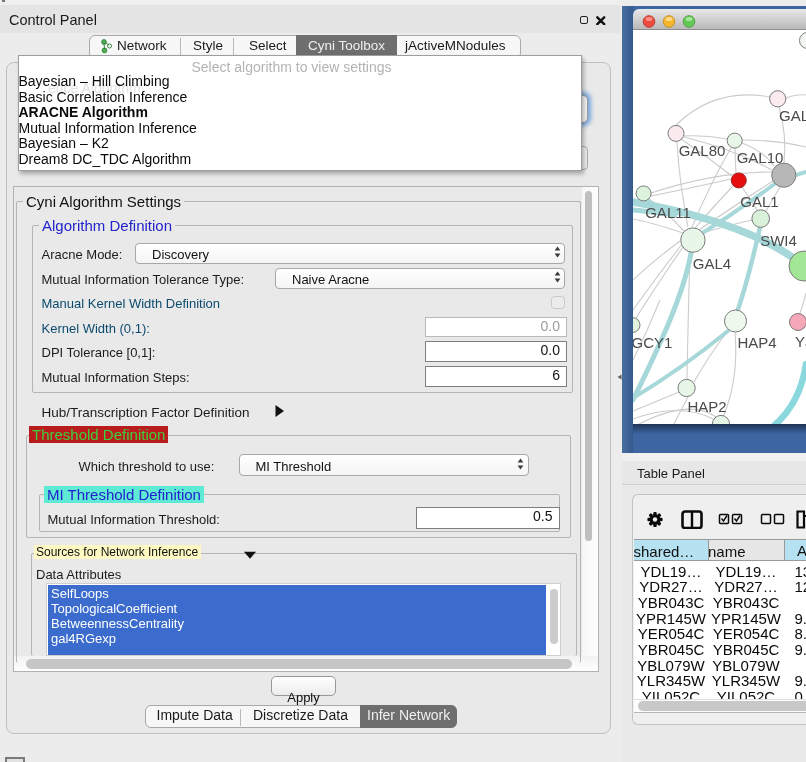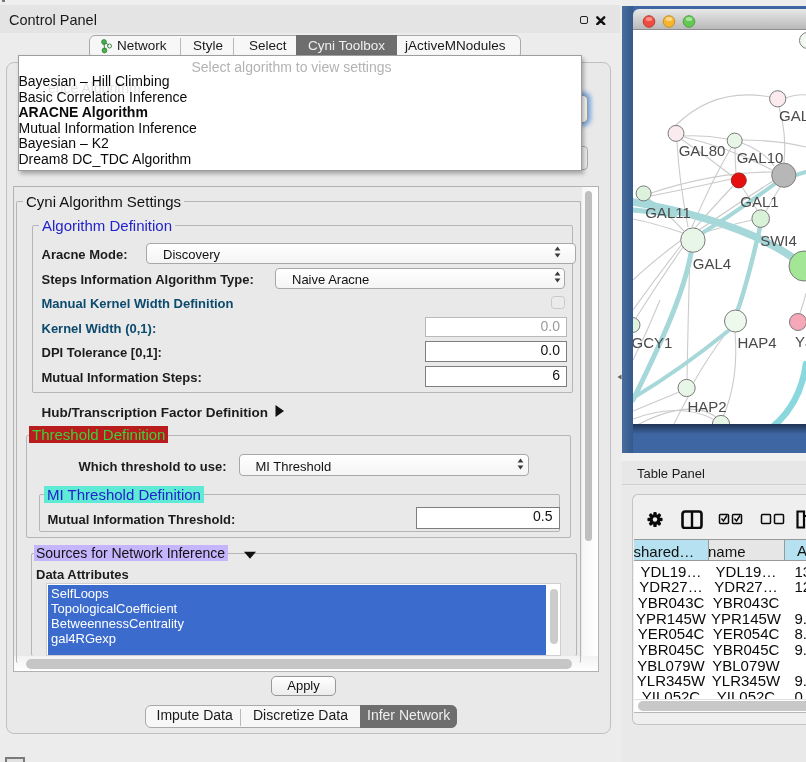--- a/index.html
+++ b/index.html
@@ -1,19 +1,19 @@
 <!DOCTYPE html>
 <html><head>
 <meta charset="utf-8">
 <style>
 *{margin:0;padding:0;box-sizing:border-box}
 html,body{width:806px;height:762px;overflow:hidden}
 body{position:relative;font-family:"Liberation Sans",sans-serif;background:#ececec;color:#111}
 .ab{position:absolute}
-.lbl{font-size:13px;font-weight:bold;color:#1c1c1c;white-space:nowrap}
+.lbl{font-size:13px;font-weight:normal;color:#1c1c1c;white-space:nowrap}
 .dis{color:#0c4a6e}
 .combo{background:linear-gradient(#ffffff,#f4f4f4);border:1px solid #a8a8a8;border-radius:4px;font-size:13px;color:#111}
 .combo .tx{position:absolute;left:16px;top:3.5px;white-space:nowrap}
 .inp{background:#fff;border:1px solid #7e7e7e;font-size:14px;text-align:right;padding-right:6px;color:#111}
 .grp{border:1px solid #b5b5b5;border-radius:2px}
 .tabtx{font-size:13.5px;color:#1a1a1a;position:absolute;top:3.5px;white-space:nowrap}
 </style>
 </head>
 <body>
 
@@ -57,28 +57,28 @@
 <div class="ab" style="left:14px;top:656px;width:584px;height:14.5px;background:linear-gradient(#f2f2f2,#ffffff)"></div>
 <div class="ab" style="left:26px;top:658.5px;width:546px;height:10px;background:#c6c6c6;border-radius:5px"></div>
 
 <div class="ab grp" style="left:15.5px;top:201px;width:565px;height:462px;border-bottom:none"></div>
 <div class="ab" style="left:23px;top:192.5px;background:#e9e9e9;padding:0 3px;font-size:15px;white-space:nowrap">Cyni Algorithm Settings</div>
 
 <div class="ab grp" style="left:32px;top:225px;width:541px;height:168px"></div>
 <div class="ab" style="left:39px;top:216.5px;background:#e9e9e9;padding:0 3px;font-size:15px;color:#2222cc;white-space:nowrap">Algorithm Definition</div>
 
 <div class="ab lbl" style="left:41.5px;top:247px">Aracne Mode:</div>
-<div class="ab combo" style="left:146px;top:242.5px;width:430px;height:21.5px">
+<div class="ab combo" style="left:135px;top:242.5px;width:430px;height:21.5px">
     <span class="tx">Discovery</span>
   </div>
 <svg class="ab" style="left:554px;top:245.5px" width="7" height="12" viewBox="0 0 7 12">
     <path d="M3.5 0.5 L6.4 4.4 L0.6 4.4 Z" fill="#3a3a3a"></path>
     <path d="M3.5 11.5 L0.6 7.6 L6.4 7.6 Z" fill="#3a3a3a"></path>
   </svg>
-<div class="ab lbl" style="left:41.5px;top:272px">Steps Information Algorithm Type:</div>
+<div class="ab lbl" style="left:41.5px;top:272px">Mutual Information Tolerance Type:</div>
 <div class="ab combo" style="left:275px;top:267.5px;width:290px;height:21.5px">
     <span class="tx">Naive Aracne</span>
   </div>
 <svg class="ab" style="left:554px;top:270.5px" width="7" height="12" viewBox="0 0 7 12">
     <path d="M3.5 0.5 L6.4 4.4 L0.6 4.4 Z" fill="#3a3a3a"></path>
     <path d="M3.5 11.5 L0.6 7.6 L6.4 7.6 Z" fill="#3a3a3a"></path>
   </svg>
 <div class="ab lbl dis" style="left:41.5px;top:295.5px">Manual Kernel Width Definition</div>
 <div class="ab" style="left:550.5px;top:295.5px;width:14px;height:13px;background:#ebebeb;border:1.5px solid #c9c9c9;border-radius:3.5px"></div>
 <div class="ab lbl dis" style="left:41.5px;top:320.5px">Kernel Width (0,1):</div>
@@ -103,33 +103,33 @@
     <path d="M3.5 0.5 L6.4 4.4 L0.6 4.4 Z" fill="#3a3a3a"></path>
     <path d="M3.5 11.5 L0.6 7.6 L6.4 7.6 Z" fill="#3a3a3a"></path>
   </svg>
 
 <div class="ab grp" style="left:38.5px;top:494px;width:521px;height:38px"></div>
 <div class="ab" style="left:44px;top:485.5px;background:#5eead4;padding:0 3px;font-size:15px;color:#2222cc;white-space:nowrap">MI Threshold Definition</div>
 <div class="ab lbl" style="left:47.5px;top:511.5px">Mutual Information Threshold:</div>
 <div class="ab inp" style="left:415.5px;top:507px;width:144px;height:21.5px">0.5</div>
 
 <div class="ab grp" style="left:30.5px;top:553px;width:546px;height:103px;border-bottom:none"></div>
-<div class="ab" style="left:34px;top:544.5px;background:#c4b5fd;padding:0 3px 0 2px;font-size:14px;white-space:nowrap">Sources for Network Inference</div>
+<div class="ab" style="left:34px;top:544.5px;background:#fef9c3;padding:0 3px 0 2px;font-size:12px;white-space:nowrap">Sources for Network Inference</div>
 <svg class="ab" style="left:243px;top:550px" width="14" height="10" viewBox="0 0 15 10">
     <path d="M1 1.5 L14 1.5 L7.5 9 Z" fill="#111"></path>
   </svg>
 <div class="ab lbl" style="left:36px;top:566.5px">Data Attributes</div>
 
 <div class="ab" style="left:46px;top:583px;width:515px;height:73px;background:#fff;border:1px solid #cfcfcf"></div>
 <div class="ab" style="left:47.5px;top:584.5px;width:498px;height:70.5px;background:#3a6bcd"></div>
 <div class="ab" style="left:51px;top:586px;font-size:13px;color:#fff;line-height:15px;white-space:nowrap">SelfLoops<br>TopologicalCoefficient<br>BetweennessCentrality<br>gal4RGexp</div>
 <div class="ab" style="left:549.5px;top:589px;width:8.5px;height:55px;background:#cccccc;border-radius:4px"></div>
 
 <div class="ab" style="left:13px;top:670.5px;width:586px;height:1px;background:#b2b2b2"></div>
-<div class="ab" style="left:271px;top:675.5px;width:65px;height:20.5px;background:linear-gradient(#ffffff,#ececec);border:1px solid #989898;border-radius:5px;text-align:center;font-size:13px;padding-top:1px">Apply</div>
+<div class="ab" style="left:271px;top:675.5px;width:65px;height:20.5px;background:linear-gradient(#ffffff,#ececec);border:1px solid #989898;border-radius:5px;text-align:center;font-size:13px;padding-top:13px">Apply</div>
 
 <div class="ab" style="left:145px;top:705px;width:312px;height:23px;background:#f7f7f7;border:1px solid #a9a9a9;border-radius:6px"></div>
 <div class="ab" style="left:360px;top:705px;width:97px;height:23px;background:#6e6e6e;border-radius:0 6px 6px 0"></div>
 <div class="ab" style="left:240px;top:708.5px;width:1px;height:17px;background:#b9b9b9"></div>
 <div class="tabtx" style="left:156.5px;top:707px;font-size:14px">Impute Data</div>
 <div class="tabtx" style="left:253px;top:707px;font-size:14px">Discretize Data</div>
 <div class="tabtx" style="left:367px;top:707px;font-size:14px;color:#efefef">Infer Network</div>
 
 <div class="ab" style="left:5px;top:757px;width:20px;height:14px;border:2px solid #7a7a7a;background:#e2e2e2"></div>
 

